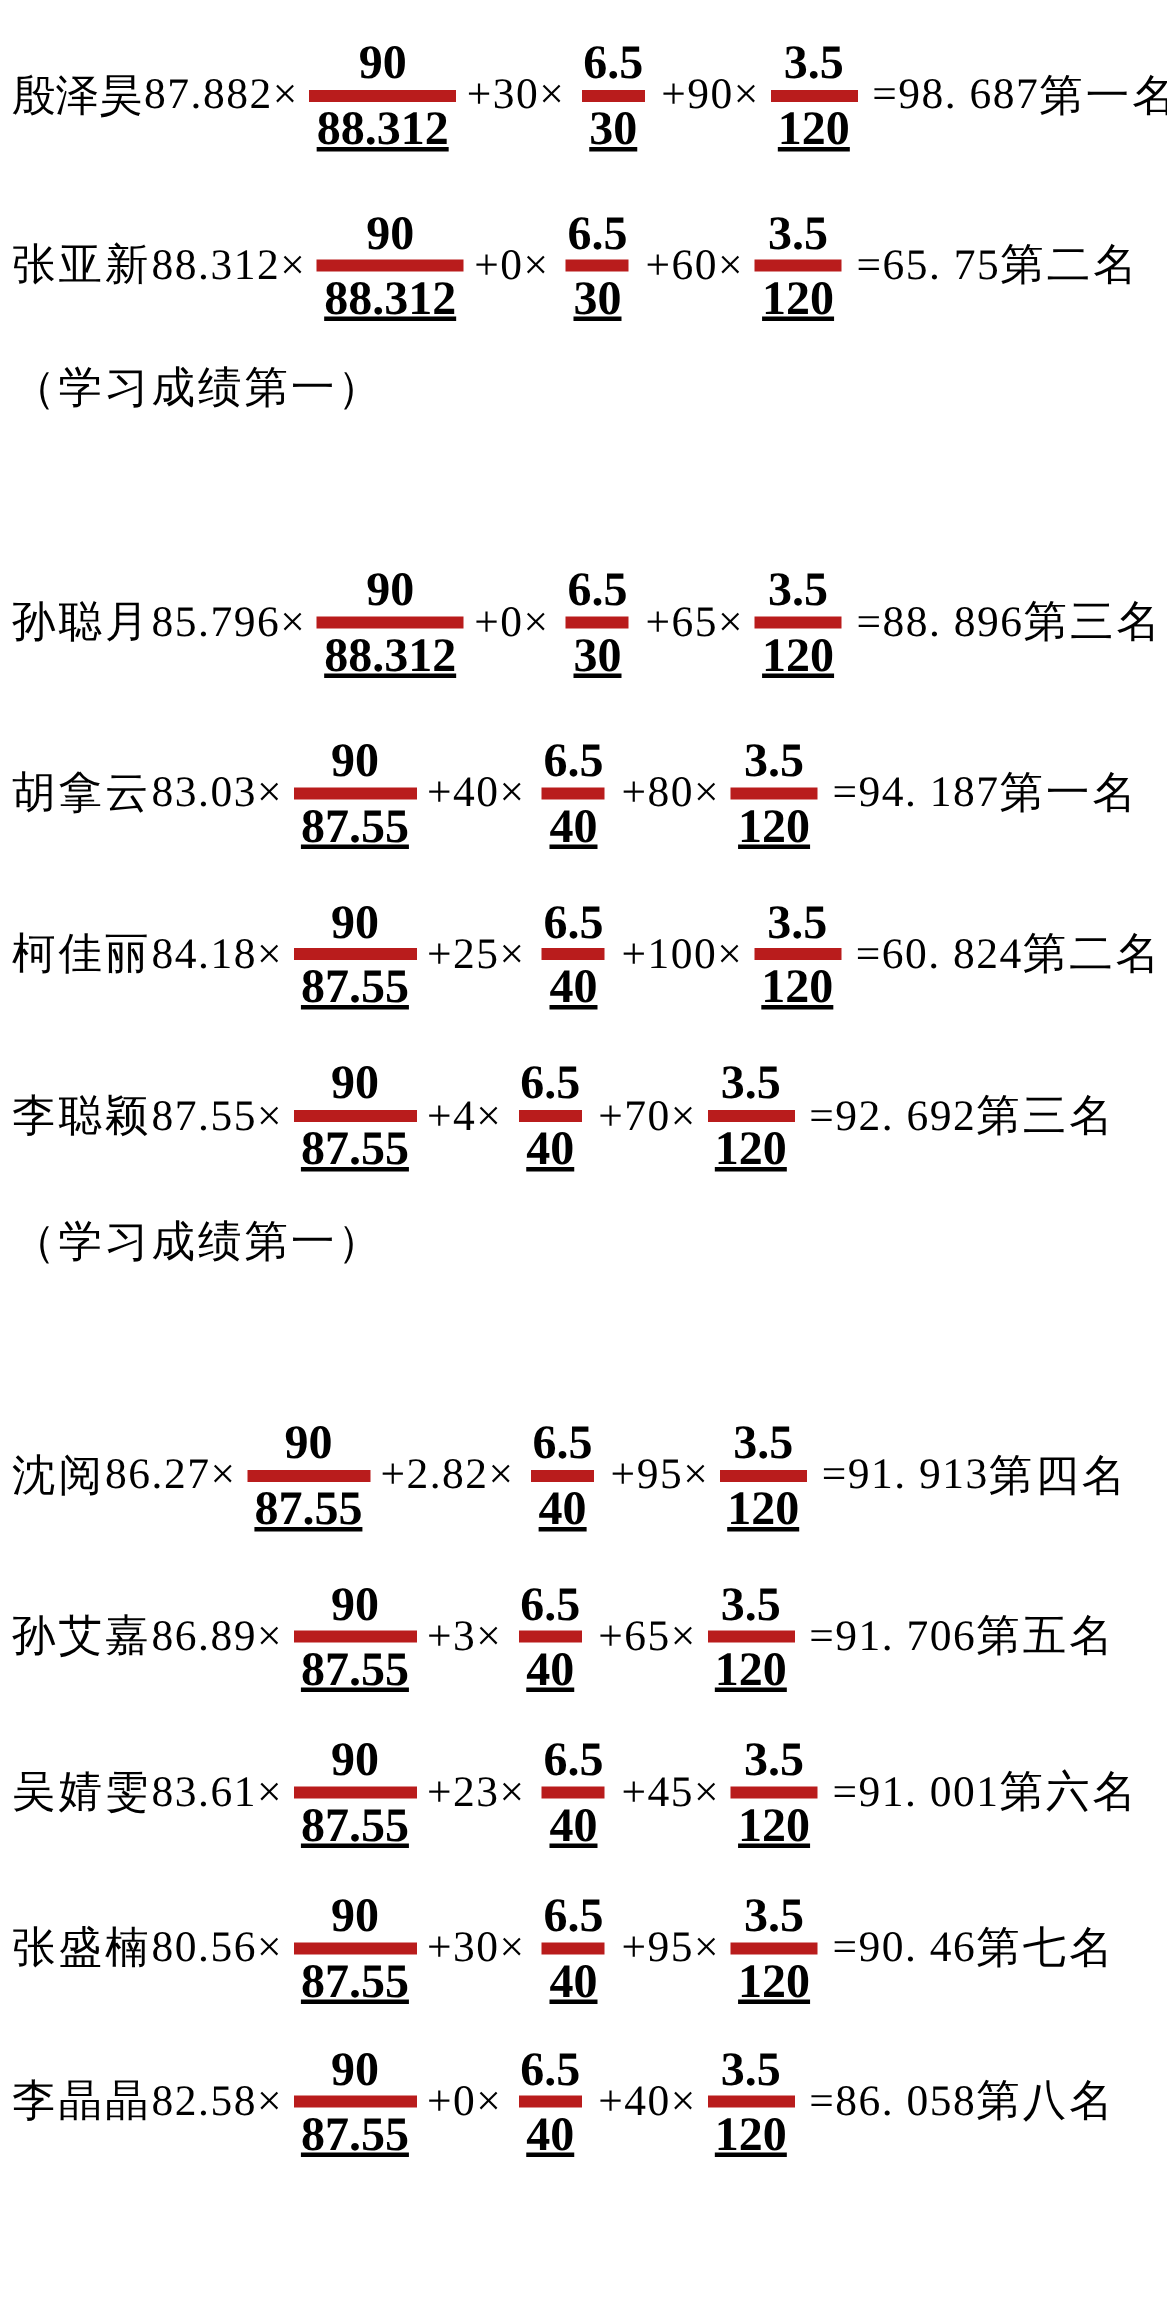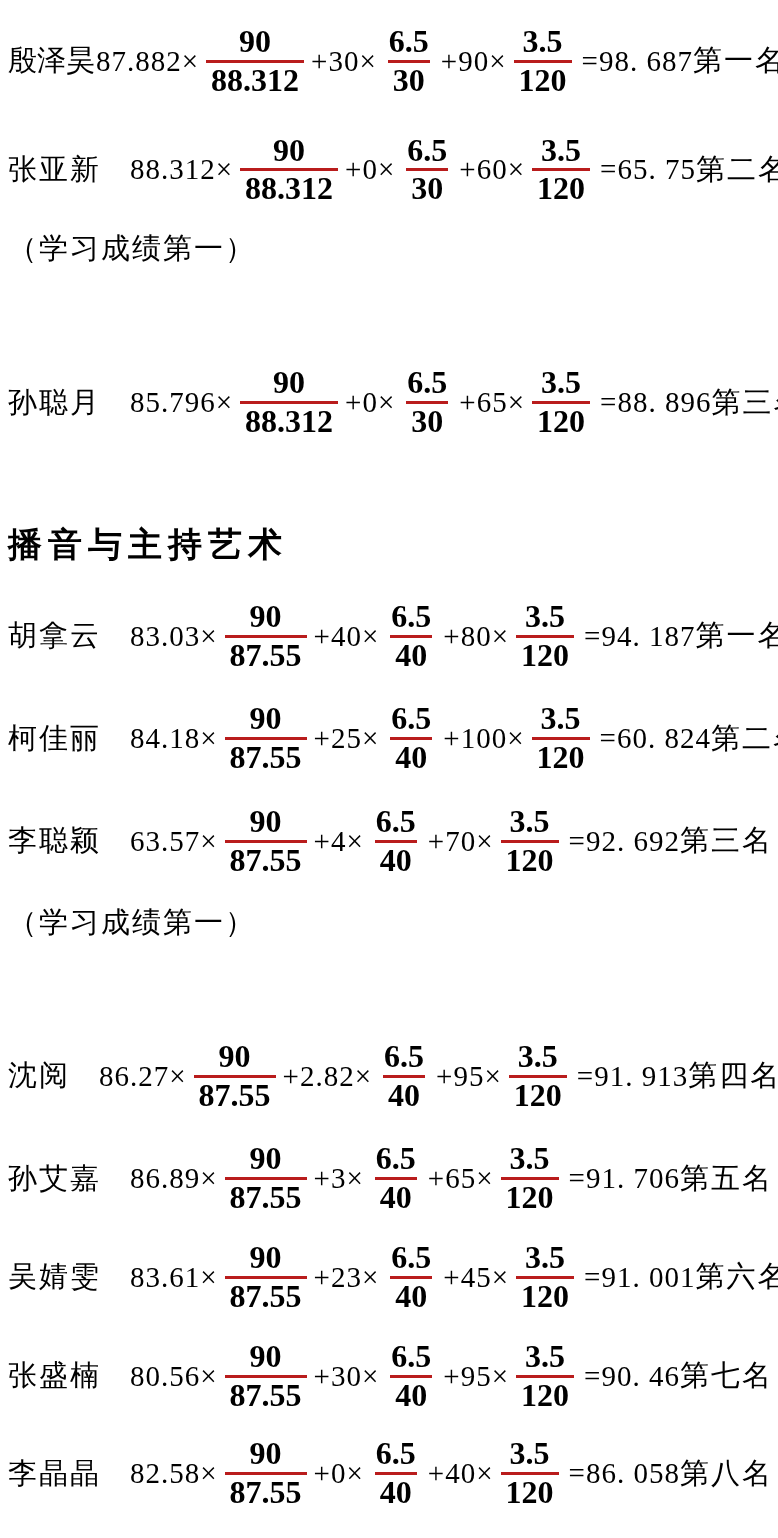--- a/index.html
+++ b/index.html
@@ -24,34 +24,34 @@
   #title-1 { margin-top: 6px; }
   #title-2 { margin-top: 84px; }
 
   .row {
     display: flex;
     align-items: center;
     font-size: 29px;
     white-space: nowrap;
     min-height: 70px;
   }
-  .name { margin-right: 29px; letter-spacing: 2px; }
+  .name { margin-right: 0; letter-spacing: 2px; }
   .row.tight .name { margin-right: 1px; letter-spacing: 0; }
   .t { letter-spacing: 1px; }
   .frac {
     display: inline-flex;
     flex-direction: column;
     align-items: center;
     font-weight: bold;
     font-size: 32px;
     margin: 0 7px;
     justify-content: flex-end;
   }
   .frac .num { line-height: 1.12; padding: 0 5px; }
-  .frac .den { line-height: 1.12; padding: 0 5px; border-top: 3px solid #b91c1c; }
+  .frac .den { line-height: 1.12; padding: 0 5px; border-top: 8px solid #b91c1c; text-decoration: underline; }
   .result { margin-left: 3px; }
   .rank { margin-left: auto; margin-right: 60px; letter-spacing: 2px; }
 
   .note { font-size: 29px; letter-spacing: 2px; }
 
   .g22 { margin-top: 22px; }
   .g23 { margin-top: 23px; }
   .g24 { margin-top: 24px; }
   .g28 { margin-top: 28px; }
   .g34 { margin-top: 34px; }
@@ -121,21 +121,20 @@
     </span>
     <span class="t">+65×</span>
     <span class="frac">
       <span class="num">3.5</span>
       <span class="den">120</span>
     </span>
     <span class="t result">=88. 896</span>
     <span class="rank">第三名</span>
   </div>
 
-  <h1 class="title" id="title-2">播音与主持艺术</h1>
 
   <div class="row g34">
     <span class="name">胡拿云</span>
     <span class="t">83.03×</span>
     <span class="frac">
       <span class="num">90</span>
       <span class="den">87.55</span>
     </span>
     <span class="t">+40×</span>
     <span class="frac">
@@ -167,21 +166,21 @@
     <span class="frac">
       <span class="num">3.5</span>
       <span class="den">120</span>
     </span>
     <span class="t result">=60. 824</span>
     <span class="rank">第二名</span>
   </div>
 
   <div class="row g28">
     <span class="name">李聪颖</span>
-    <span class="t">63.57×</span>
+    <span class="t">87.55×</span>
     <span class="frac">
       <span class="num">90</span>
       <span class="den">87.55</span>
     </span>
     <span class="t">+4×</span>
     <span class="frac">
       <span class="num">6.5</span>
       <span class="den">40</span>
     </span>
     <span class="t">+70×</span>

